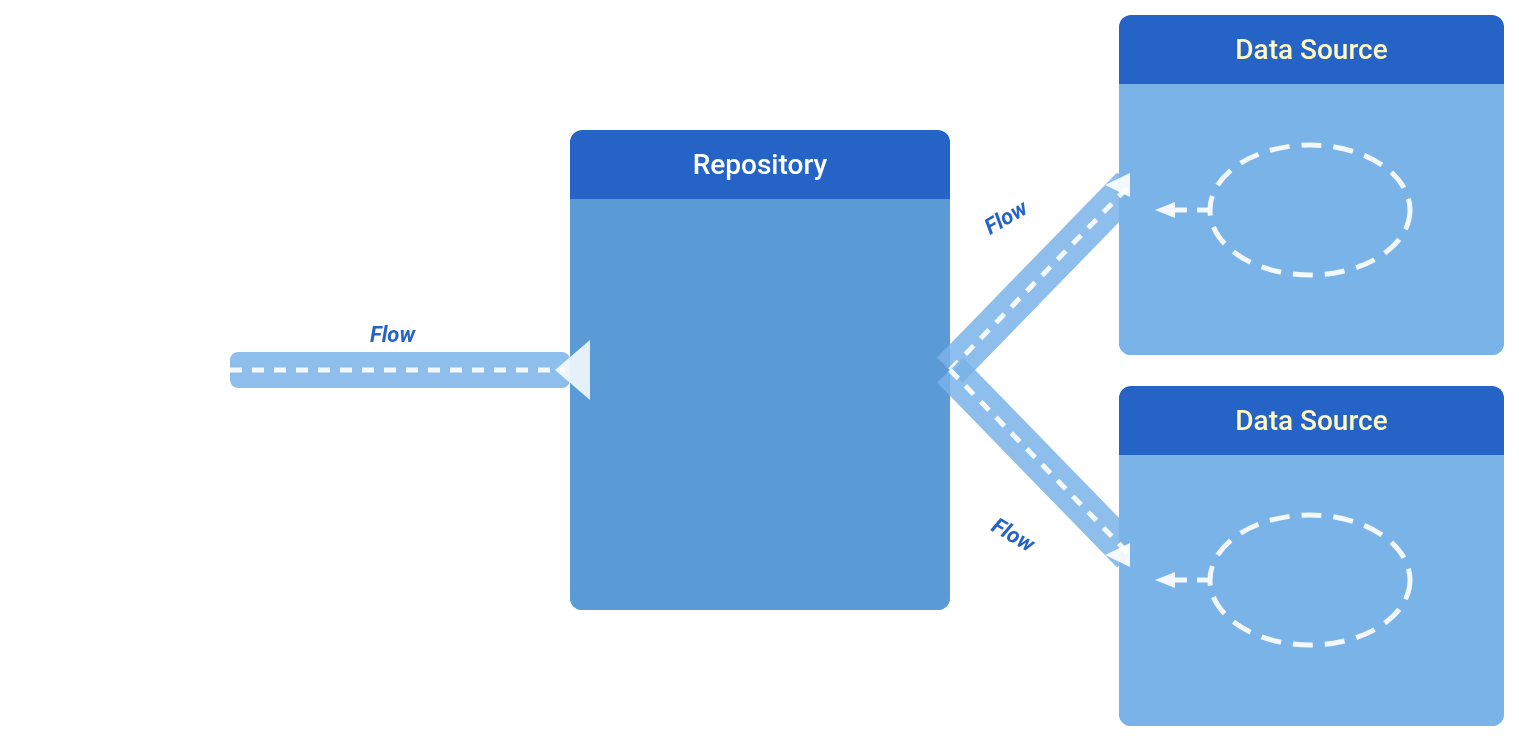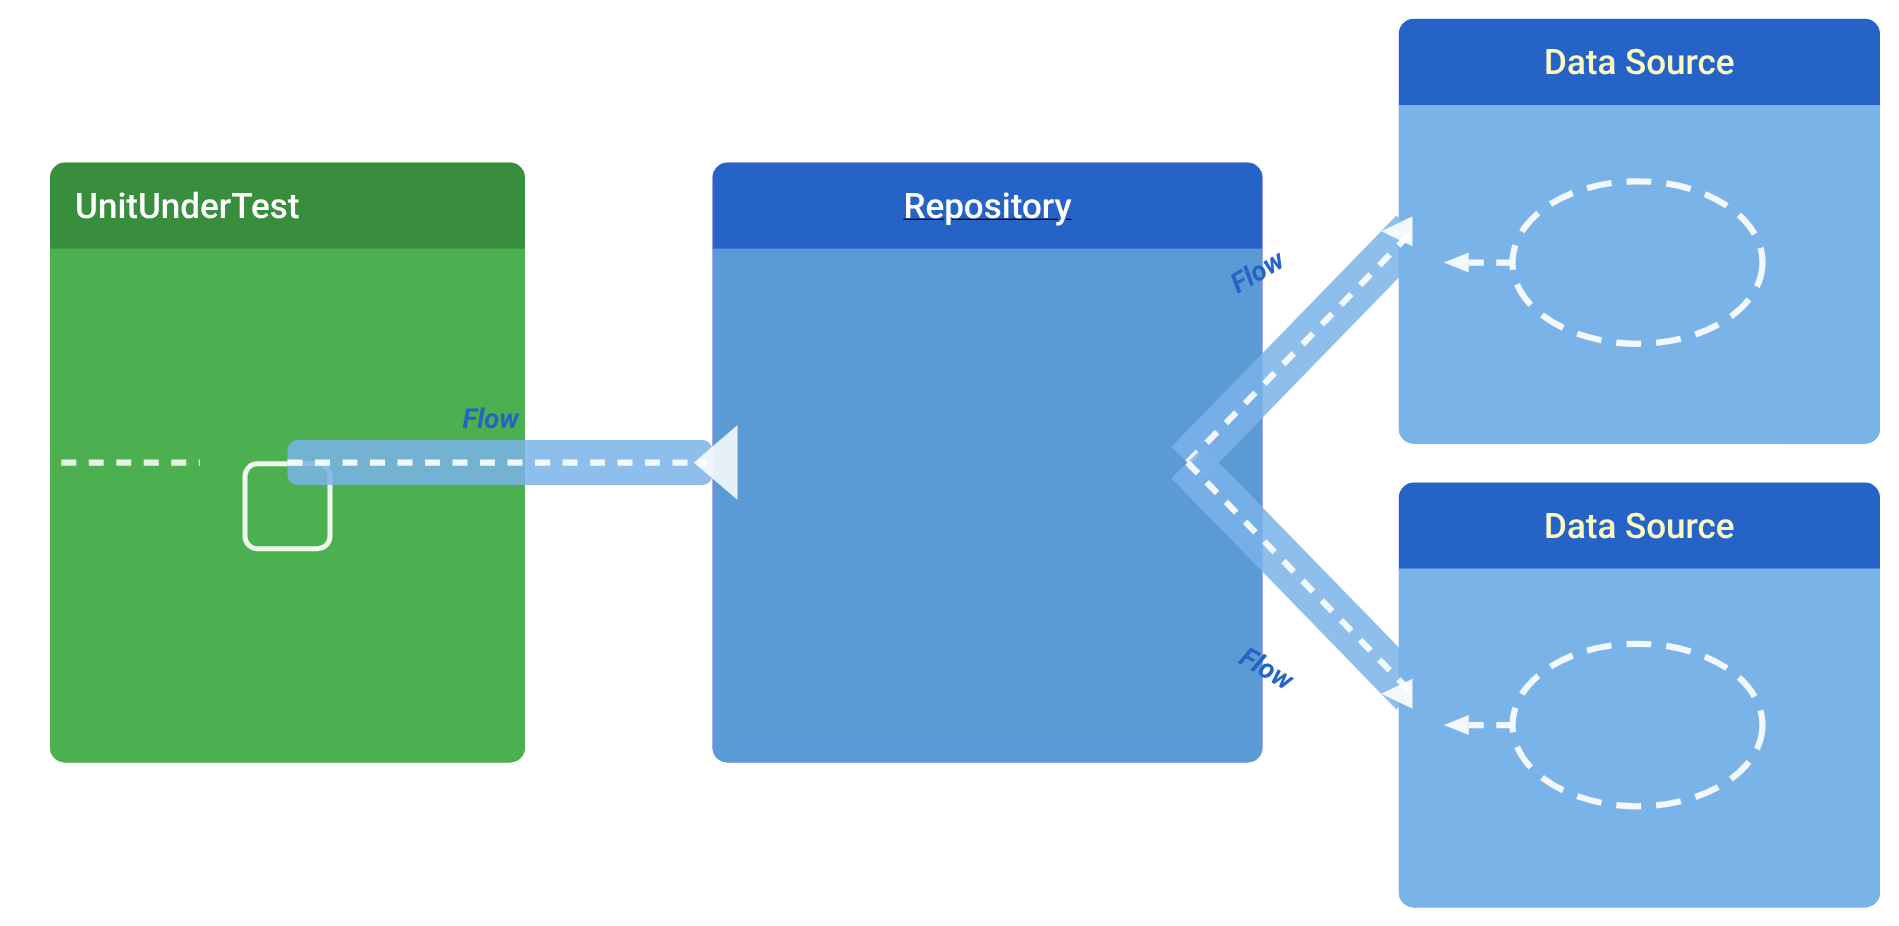--- a/index.html
+++ b/index.html
@@ -69,26 +69,25 @@
       border: 4px solid rgba(255,255,255,0.9);
       border-radius: 12px;
       background: transparent;
     }
 
     
     .repository {
       position: absolute;
       left: 570px;
       top: 130px;
-      width: 440px;
+      width: 380px;
       height: 480px;
-      background: #8b5cf6;
-      border-radius: 12px;
-      overflow: hidden;
-      text-decoration: underline;
+      background: #7dd3fc;
+      border-radius: 12px;
+      overflow: hidden;
     }
     .repository-header {
       background: #2563c7;
       padding: 18px 20px;
       border-radius: 12px 12px 0 0;
       text-align: center;
     }
     .repository-header-text {
       color: white;
       font-size: 28px;
@@ -144,28 +143,20 @@
       display: flex;
       align-items: center;
       justify-content: center;
     }
   </style>
 </head>
 <body>
 
 <div class="diagram-container">
 
-  <div class="unit-under-test">
-    <div class="unit-under-test-header">
-      <span class="unit-under-test-header-text">UnitUnderTest</span>
-    </div>
-    <div class="unit-under-test-body">
-      <div class="square-icon"></div>
-    </div>
-  </div>
 
   <div class="repository">
     <div class="repository-header">
       <span class="repository-header-text">Repository</span>
     </div>
     <div class="repository-body">
     </div>
   </div>
 
   <div class="data-source-top">

